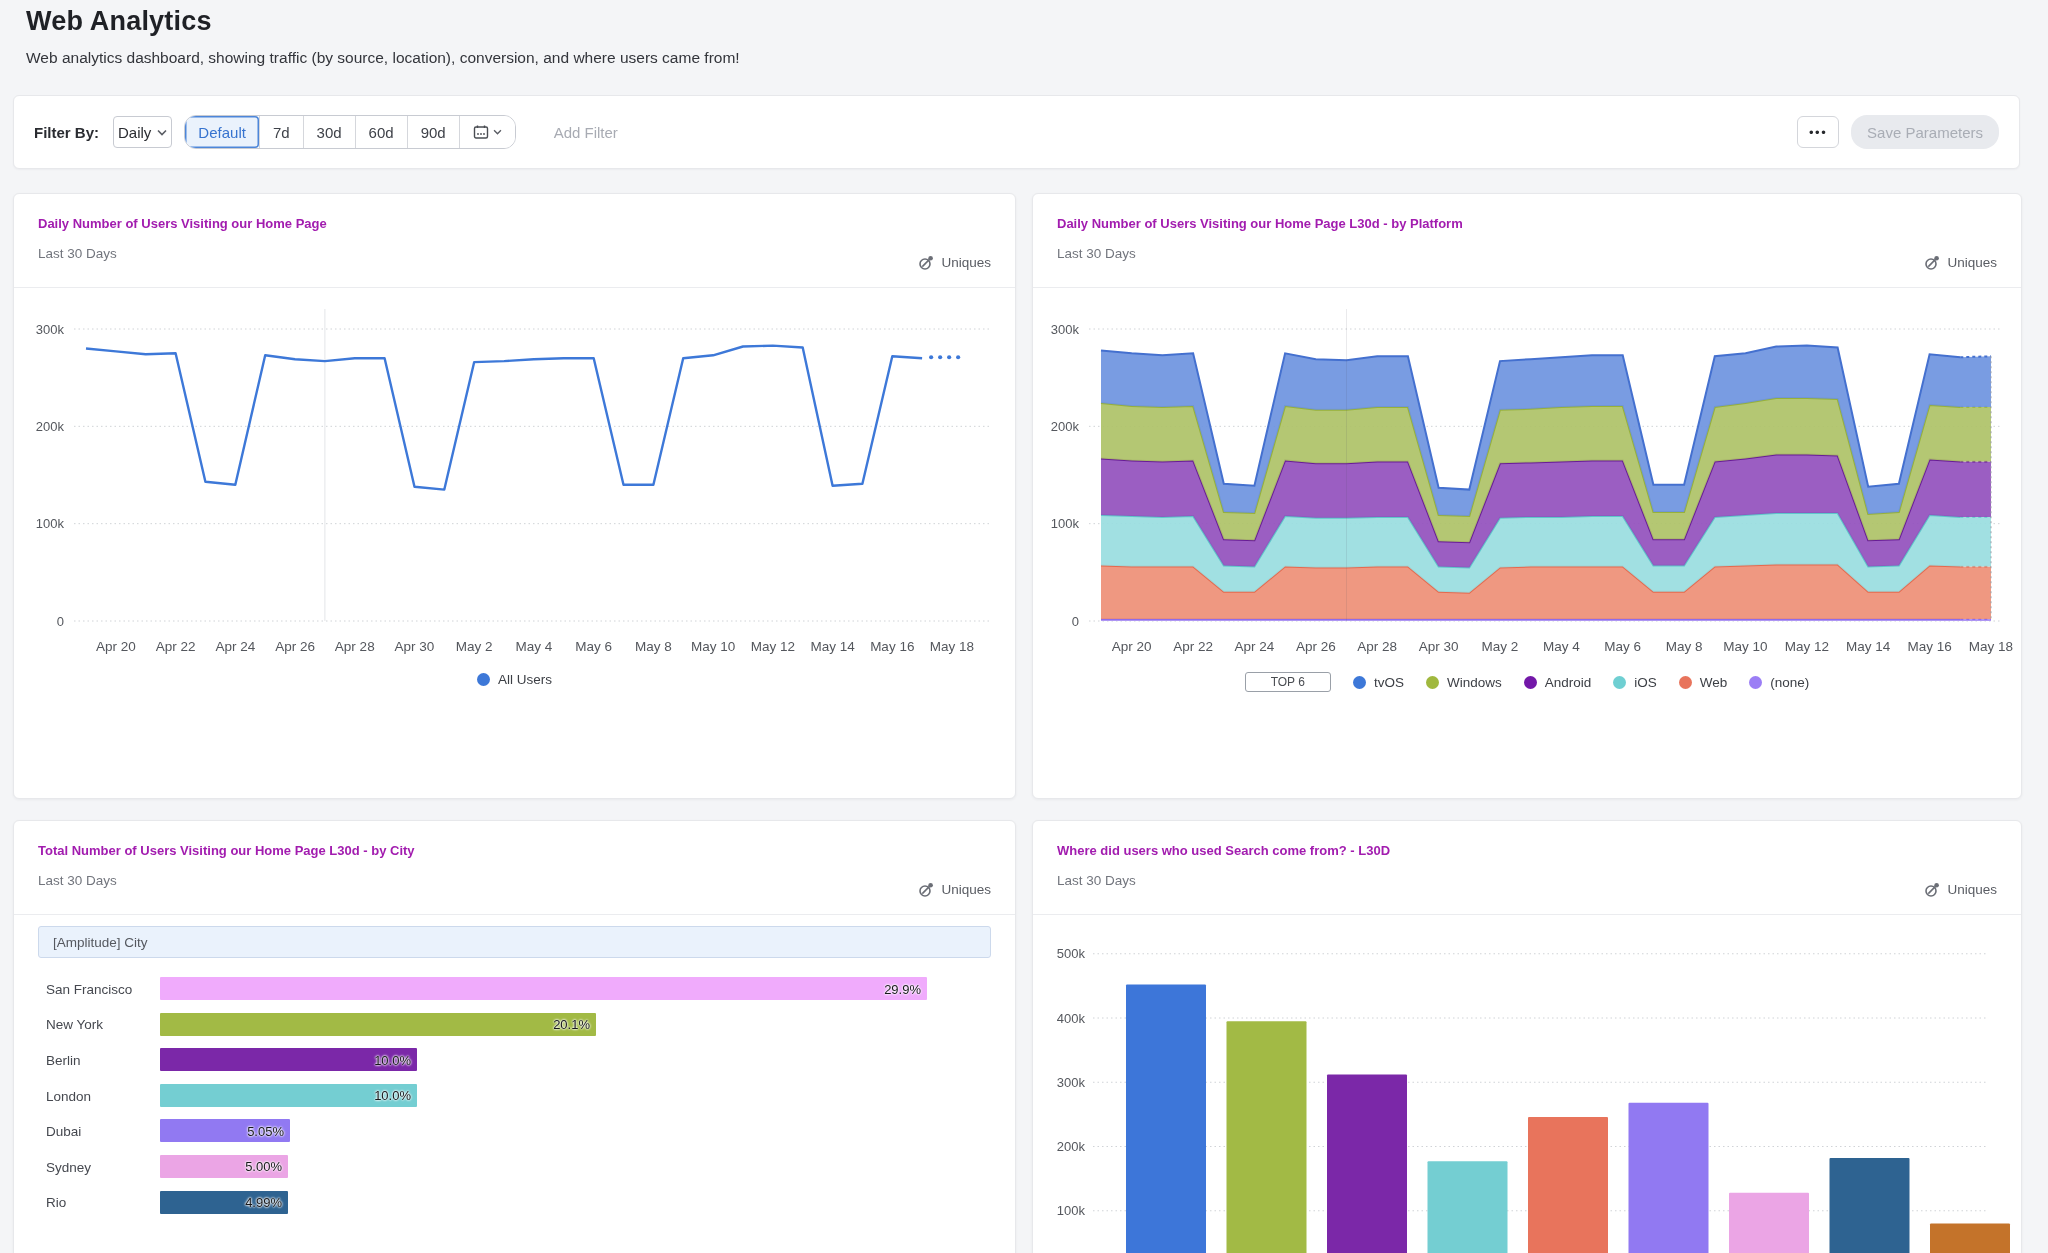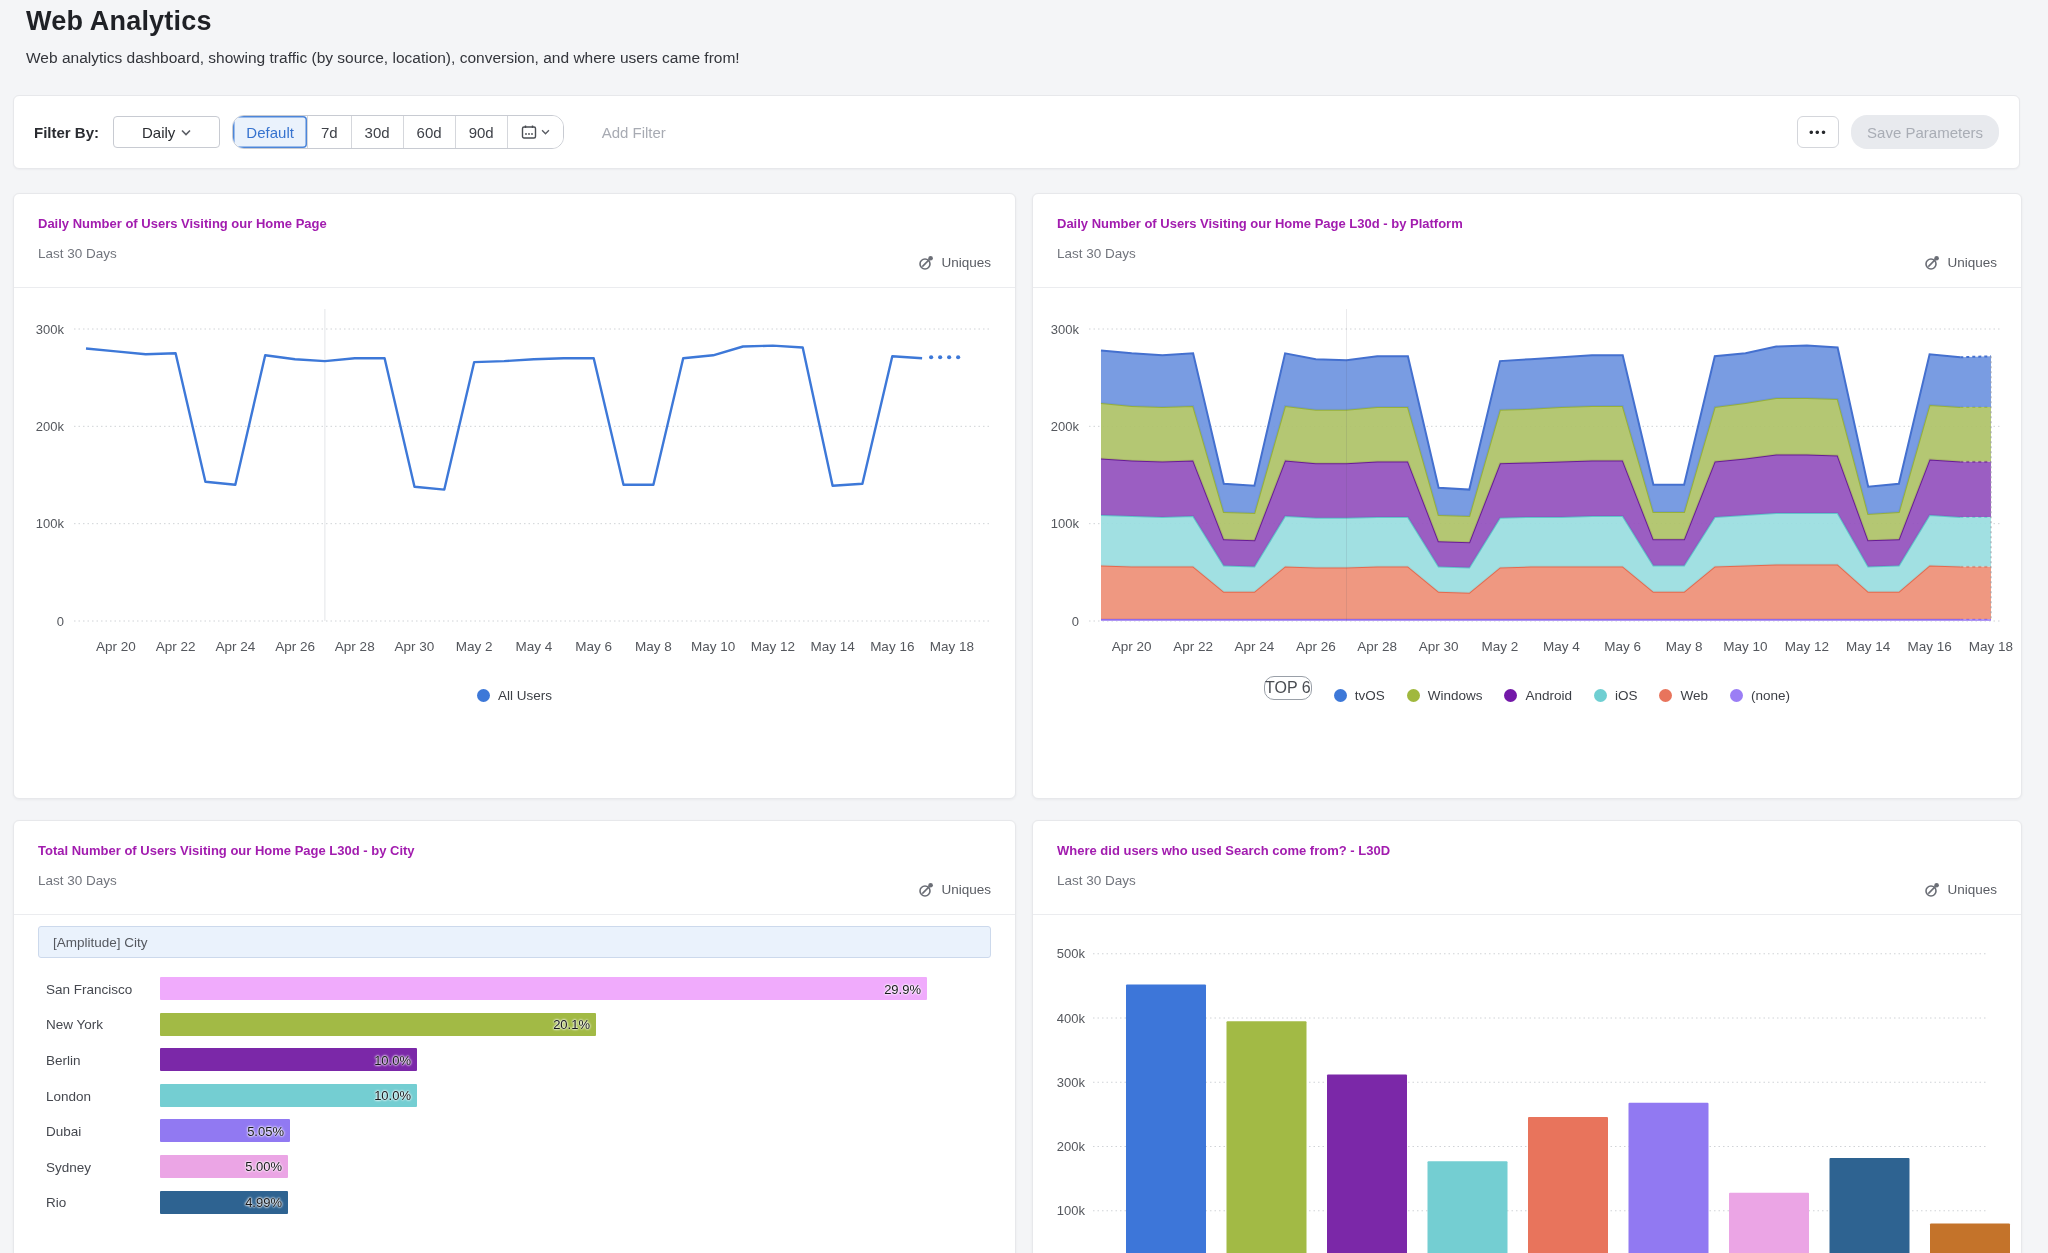--- a/index.html
+++ b/index.html
@@ -7,21 +7,21 @@
         font-family:"Liberation Sans","DejaVu Sans",sans-serif;color:#26282e;}
   
   .hdr{position:absolute;left:26px;top:6px;}
   .hdr h1{margin:0;font-size:27px;font-weight:700;color:#1f2126;letter-spacing:.2px;}
   .hdr .sub{margin-top:12px;font-size:15.5px;color:#33353b;}
   
   .filter-card{position:absolute;left:13px;top:95px;width:2007px;height:74px;background:#fff;
       border:1px solid #e7e8eb;border-radius:6px;box-shadow:0 1px 2px rgba(20,20,40,.04);
       display:flex;align-items:center;padding:0 20px;box-sizing:border-box;}
   .flabel{font-weight:700;font-size:15px;color:#2a2c31;margin-right:14px;}
-  .btn{display:inline-flex;align-items:center;gap:6px;height:32px;padding:0 28px;background:#fff;
+  .btn{display:inline-flex;align-items:center;gap:6px;height:32px;padding:0 4px;background:#fff;
       border:1px solid #c8cbd2;border-radius:4px;font-size:15px;color:#2a2c31;cursor:pointer;
       font-family:inherit;}
   .segwrap{display:flex;margin-left:12px;border:1px solid #c8cbd2;border-radius:12px;overflow:hidden;background:#fff;}
   .seg{height:32px;display:inline-flex;align-items:center;padding:0 13px;font-size:15px;color:#3f4249;
       background:#fff;border:none;border-left:1px solid #d5d7dc;cursor:pointer;font-family:inherit;}
   .seg:first-child{border-left:none;}
   .seg.selected{background:#eaf2fc;color:#3673cf;box-shadow:inset 0 0 0 1.5px #4d86d9;border-radius:4px;}
   .add-filter{margin-left:38px;font-size:15px;color:#a8abb3;cursor:pointer;}
   .spacer{flex:1;}
   .more-btn{width:42px;height:32px;border:1px solid #d4d6db;border-radius:6px;background:#fff;
@@ -33,23 +33,23 @@
       box-shadow:0 1px 3px rgba(20,20,40,.05);overflow:hidden;}
   .card-header{position:relative;height:94px;border-bottom:1px solid #ebecef;box-sizing:border-box;
       padding:22px 24px 0;}
   .card-title{font-size:13px;font-weight:700;color:#a21caf;}
   .card-period{margin-top:15px;font-size:13.5px;color:#72757d;}
   .card-metric{position:absolute;right:24px;bottom:16px;display:flex;align-items:center;gap:6px;
       font-size:13.5px;color:#595c63;cursor:pointer;}
   .chart-svg{position:absolute;left:0;top:95px;}
   .legend{position:absolute;left:0;width:100%;display:flex;align-items:center;justify-content:center;
       gap:26px;font-size:13.5px;color:#3c3f45;}
-  .legend .entry{display:flex;align-items:center;gap:8px;cursor:pointer;margin-top:16px;}
+  .legend .entry{display:flex;align-items:center;gap:8px;cursor:pointer;}
   .legend .dot{width:13px;height:13px;border-radius:50%;}
-  .top6{border:1px solid #9aa0a8;border-radius:10px;padding:2px 0;font-size:16px;color:#4a4d52;}
+  .top6{border:1px solid #9aa0a8;border-radius:3px;padding:2px 25px;font-size:12px;color:#4a4d52;}
   
   .colhdr{position:absolute;left:24px;top:105px;width:953px;height:32px;box-sizing:border-box;
       background:#eaf2fc;border:1px solid #ccd9ec;border-radius:3px;display:flex;align-items:center;
       padding:0 14px;font-size:13.5px;color:#55585f;cursor:pointer;}
   .city-rows{position:absolute;left:0;top:150px;width:100%;}
   .city-row{position:relative;height:35.6px;}
   .city-name{position:absolute;left:32px;top:50%;transform:translateY(-50%);font-size:13.5px;color:#45484f;}
   .city-bar{position:absolute;left:146px;top:6px;height:23px;border-radius:1px;}
   .city-val{position:absolute;right:6px;top:50%;transform:translateY(-50%);font-size:13px;color:#17181b;
       white-space:nowrap;text-shadow:0 0 2px #fff,0 0 2px #fff,0 0 3px #fff;}

